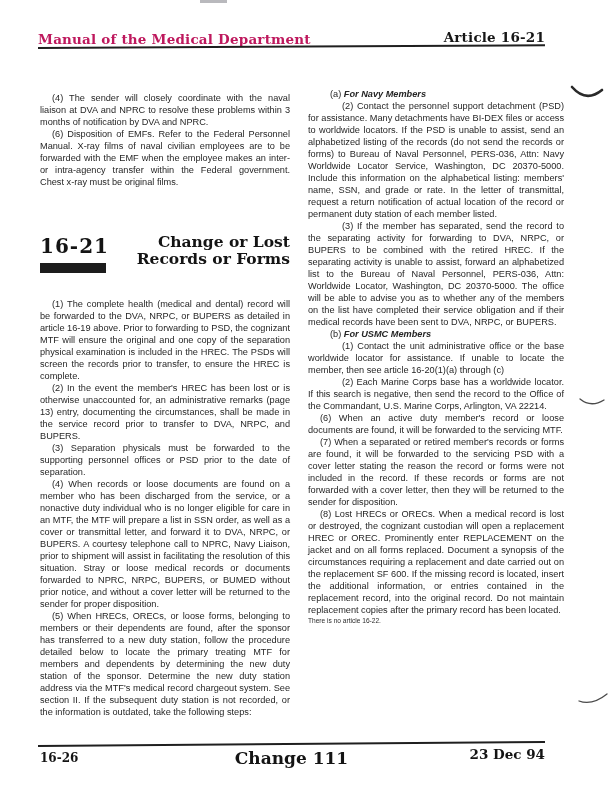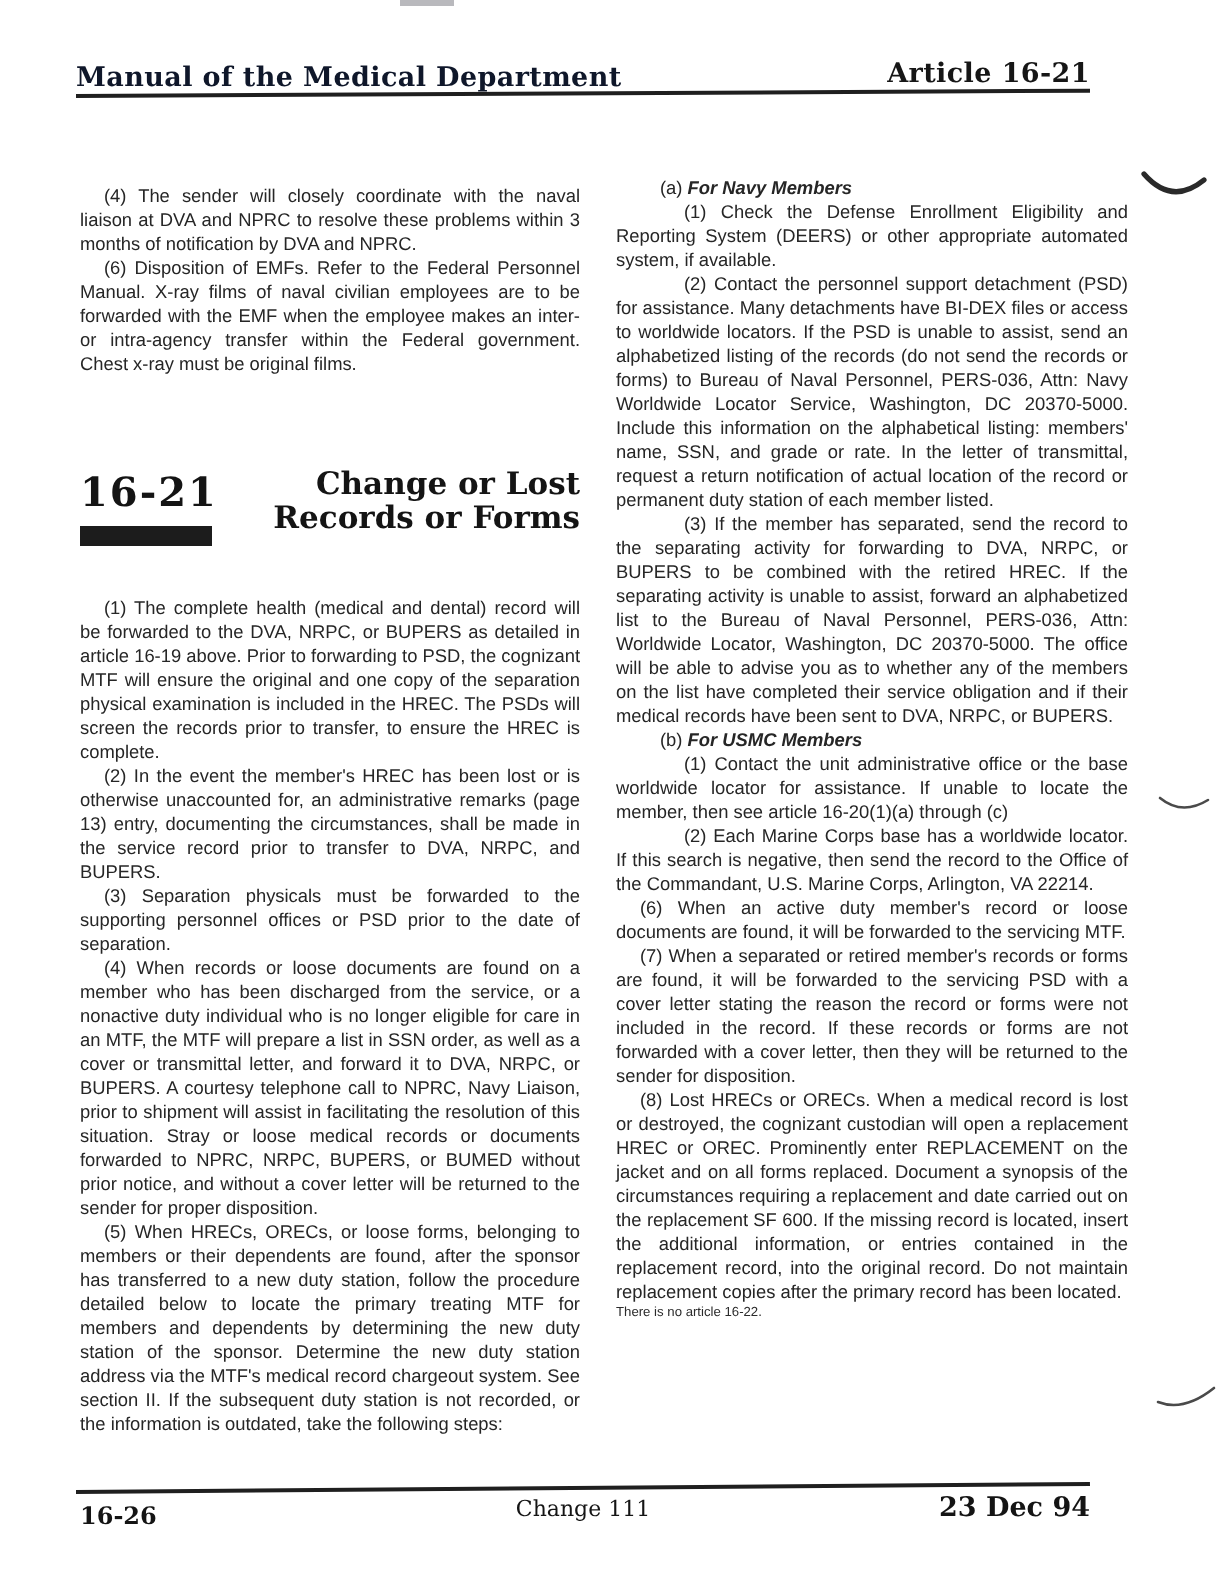--- a/index.html
+++ b/index.html
@@ -10,21 +10,21 @@
     color:#222;
     position:relative;
     overflow:hidden;
   }
   .page{position:absolute;inset:0;}
 
   
   .hdr-left{
     position:absolute;left:38px;top:31px;
     font-family:"DejaVu Serif", serif;font-weight:bold;
-    font-size:13.5px;letter-spacing:.2px;color:#0f172a;
+    font-size:13.5px;letter-spacing:.2px;color:#be185d;
   }
   .hdr-right{
     position:absolute;right:66px;top:29px;
     font-family:"DejaVu Serif", serif;font-weight:bold;
     font-size:13.5px;letter-spacing:.2px;color:#161616;
   }
   .hdr-rule{
     position:absolute;left:38px;top:47px;width:507px;height:2px;
     background:#1f1f1f;transform:rotate(-0.3deg);transform-origin:left center;
   }
@@ -60,21 +60,21 @@
   .ftr-rule{
     position:absolute;left:38px;top:745px;width:507px;height:2px;
     background:#1f1f1f;transform:rotate(-0.45deg);transform-origin:left center;
   }
   .ftr-left{
     position:absolute;left:40px;top:751px;
     font-family:"DejaVu Serif", serif;font-weight:bold;font-size:12px;color:#141414;
   }
   .ftr-center{
     position:absolute;left:38px;top:748px;width:507px;text-align:center;
-    font-family:"DejaVu Serif", serif;font-weight:normal;font-size:11px;color:#141414;
+    font-family:"DejaVu Serif", serif;font-weight:bold;font-size:17px;color:#141414;
   }
   .ftr-right{
     position:absolute;right:66px;top:746px;
     font-family:"DejaVu Serif", serif;font-weight:bold;font-size:13.5px;color:#141414;
   }
 
   
   .top-dash{position:absolute;left:200px;top:0;width:27px;height:3px;background:#b9b9bd;}
   .pen{position:absolute;}
 </style>
@@ -104,21 +104,20 @@
 
     <p class="p-num">(1) The complete health (medical and dental) record will be forwarded to the DVA, NRPC, or BUPERS as detailed in article 16-19 above. Prior to forwarding to PSD, the cognizant MTF will ensure the original and one copy of the separation physical examination is included in the HREC. The PSDs will screen the records prior to transfer, to ensure the HREC is complete.</p>
     <p class="p-num">(2) In the event the member's HREC has been lost or is otherwise unaccounted for, an administrative remarks (page 13) entry, documenting the circumstances, shall be made in the service record prior to transfer to DVA, NRPC, and BUPERS.</p>
     <p class="p-num">(3) Separation physicals must be forwarded to the supporting personnel offices or PSD prior to the date of separation.</p>
     <p class="p-num">(4) When records or loose documents are found on a member who has been discharged from the service, or a nonactive duty individual who is no longer eligible for care in an MTF, the MTF will prepare a list in SSN order, as well as a cover or transmittal letter, and forward it to DVA, NRPC, or BUPERS. A courtesy telephone call to NPRC, Navy Liaison, prior to shipment will assist in facilitating the resolution of this situation. Stray or loose medical records or documents forwarded to NPRC, NRPC, BUPERS, or BUMED without prior notice, and without a cover letter will be returned to the sender for proper disposition.</p>
     <p class="p-num">(5) When HRECs, ORECs, or loose forms, belonging to members or their dependents are found, after the sponsor has transferred to a new duty station, follow the procedure detailed below to locate the primary treating MTF for members and dependents by determining the new duty station of the sponsor. Determine the new duty station address via the MTF's medical record chargeout system. See section II. If the subsequent duty station is not recorded, or the information is outdated, take the following steps:</p>
   </div>
 
   <div class="col col-right">
     <p class="sub"><span>(a)</span> <span class="bi">For Navy Members</span></p>
-    <p class="p-deep">(1) Check the Defense Enrollment Eligibility and Reporting System (DEERS) or other appropriate automated system, if available.</p>
     <p class="p-deep">(2) Contact the personnel support detachment (PSD) for assistance. Many detachments have BI-DEX files or access to worldwide locators. If the PSD is unable to assist, send an alphabetized listing of the records (do not send the records or forms) to Bureau of Naval Personnel, PERS-036, Attn: Navy Worldwide Locator Service, Washington, DC 20370-5000. Include this information on the alphabetical listing: members' name, SSN, and grade or rate. In the letter of transmittal, request a return notification of actual location of the record or permanent duty station of each member listed.</p>
     <p class="p-deep">(3) If the member has separated, send the record to the separating activity for forwarding to DVA, NRPC, or BUPERS to be combined with the retired HREC. If the separating activity is unable to assist, forward an alphabetized list to the Bureau of Naval Personnel, PERS-036, Attn: Worldwide Locator, Washington, DC 20370-5000. The office will be able to advise you as to whether any of the members on the list have completed their service obligation and if their medical records have been sent to DVA, NRPC, or BUPERS.</p>
     <p class="sub"><span>(b)</span> <span class="bi">For USMC Members</span></p>
     <p class="p-deep">(1) Contact the unit administrative office or the base worldwide locator for assistance. If unable to locate the member, then see article 16-20(1)(a) through (c)</p>
     <p class="p-deep">(2) Each Marine Corps base has a worldwide locator. If this search is negative, then send the record to the Office of the Commandant, U.S. Marine Corps, Arlington, VA 22214.</p>
     <p class="p-num">(6) When an active duty member's record or loose documents are found, it will be forwarded to the servicing MTF.</p>
     <p class="p-num">(7) When a separated or retired member's records or forms are found, it will be forwarded to the servicing PSD with a cover letter stating the reason the record or forms were not included in the record. If these records or forms are not forwarded with a cover letter, then they will be returned to the sender for disposition.</p>
     <p class="p-num">(8) Lost HRECs or ORECs. When a medical record is lost or destroyed, the cognizant custodian will open a replacement HREC or OREC. Prominently enter REPLACEMENT on the jacket and on all forms replaced. Document a synopsis of the circumstances requiring a replacement and date carried out on the replacement SF 600. If the missing record is located, insert the additional information, or entries contained in the replacement record, into the original record. Do not maintain replacement copies after the primary record has been located.</p>
     <p class="note">There is no article 16-22.</p>
   </div>

